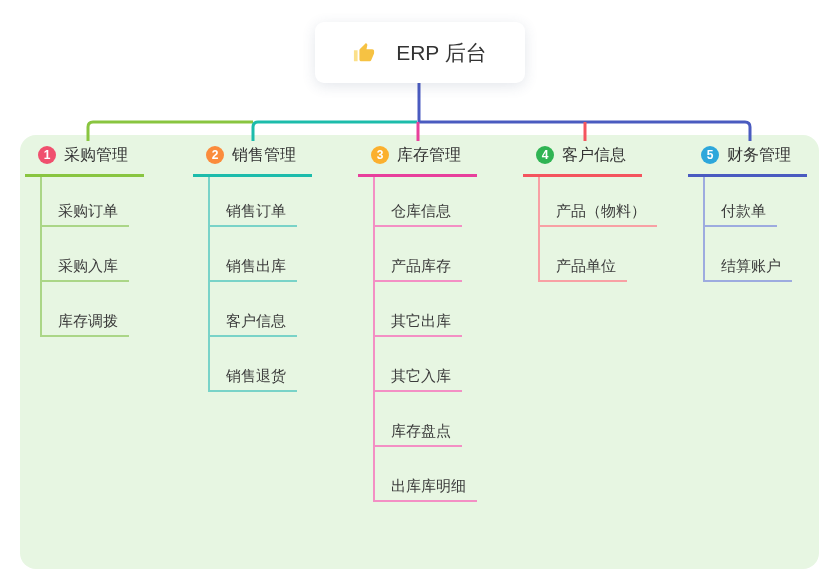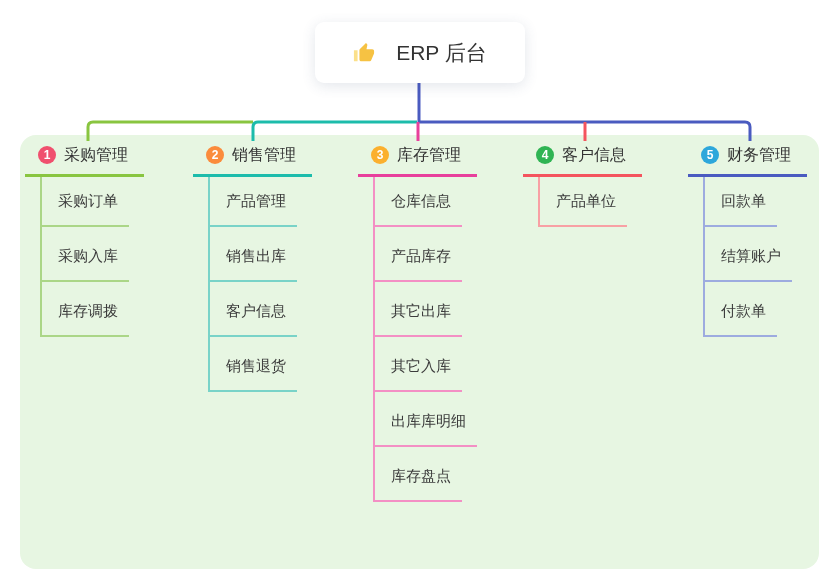--- a/index.html
+++ b/index.html
@@ -34,21 +34,21 @@
     width:18px;height:18px;border-radius:50%;flex:0 0 18px;
     display:inline-flex;align-items:center;justify-content:center;
     color:#fff;font-size:12px;font-weight:bold;line-height:18px;
   }
   .children{
     margin-left:15px;border-left:2px solid var(--lc);width:max-content;
   }
   .child{height:55px;display:flex;align-items:flex-end;}
   .children .child:first-child{height:50px;}
   .child-label{
-    display:inline-block;padding:0 11px 14px 16px;
+    display:inline-block;padding:0 11px 4px 16px;
     border-bottom:2px solid var(--lc);
     font-size:15px;color:#3c3c3c;line-height:20px;
     cursor:pointer;white-space:nowrap;
   }
 </style>
 </head>
 <body>
 
 <div class="panel" id="panel" style="background: rgb(231, 246, 226);"></div>
 
@@ -84,21 +84,21 @@
         </div>
         <div class="child">
           <span class="child-label">库存调拨</span>
         </div>
       </div></div>
     <div class="branch" style="left: 193px; --c: #1cbcab; --lc: #79d3c8;"><div class="branch-header">
         <span class="badge" style="background: rgb(251, 140, 60);">2</span>
         <span>销售管理</span>
       </div><div class="children">
         <div class="child">
-          <span class="child-label">产品管理</span>
+          <span class="child-label">销售订单</span>
         </div>
         <div class="child">
           <span class="child-label">销售出库</span>
         </div>
         <div class="child">
           <span class="child-label">客户信息</span>
         </div>
         <div class="child">
           <span class="child-label">销售退货</span>
         </div>
@@ -113,41 +113,41 @@
         <div class="child">
           <span class="child-label">产品库存</span>
         </div>
         <div class="child">
           <span class="child-label">其它出库</span>
         </div>
         <div class="child">
           <span class="child-label">其它入库</span>
         </div>
         <div class="child">
-          <span class="child-label">出库库明细</span>
+          <span class="child-label">库存盘点</span>
         </div>
         <div class="child">
-          <span class="child-label">库存盘点</span>
+          <span class="child-label">出库库明细</span>
         </div>
       </div></div>
     <div class="branch" style="left: 523px; --c: #f4545e; --lc: #f8a0a4;"><div class="branch-header">
         <span class="badge" style="background: rgb(47, 180, 83);">4</span>
         <span>客户信息</span>
       </div><div class="children">
+        <div class="child">
+          <span class="child-label">产品（物料）</span>
+        </div>
         <div class="child">
           <span class="child-label">产品单位</span>
         </div>
       </div></div>
     <div class="branch" style="left: 688px; --c: #4a5bc0; --lc: #9dabdf;"><div class="branch-header">
         <span class="badge" style="background: rgb(45, 167, 219);">5</span>
         <span>财务管理</span>
       </div><div class="children">
         <div class="child">
-          <span class="child-label">回款单</span>
+          <span class="child-label">付款单</span>
         </div>
         <div class="child">
           <span class="child-label">结算账户</span>
-        </div>
-        <div class="child">
-          <span class="child-label">付款单</span>
         </div>
       </div></div>
   </div>
 
 </body></html>

